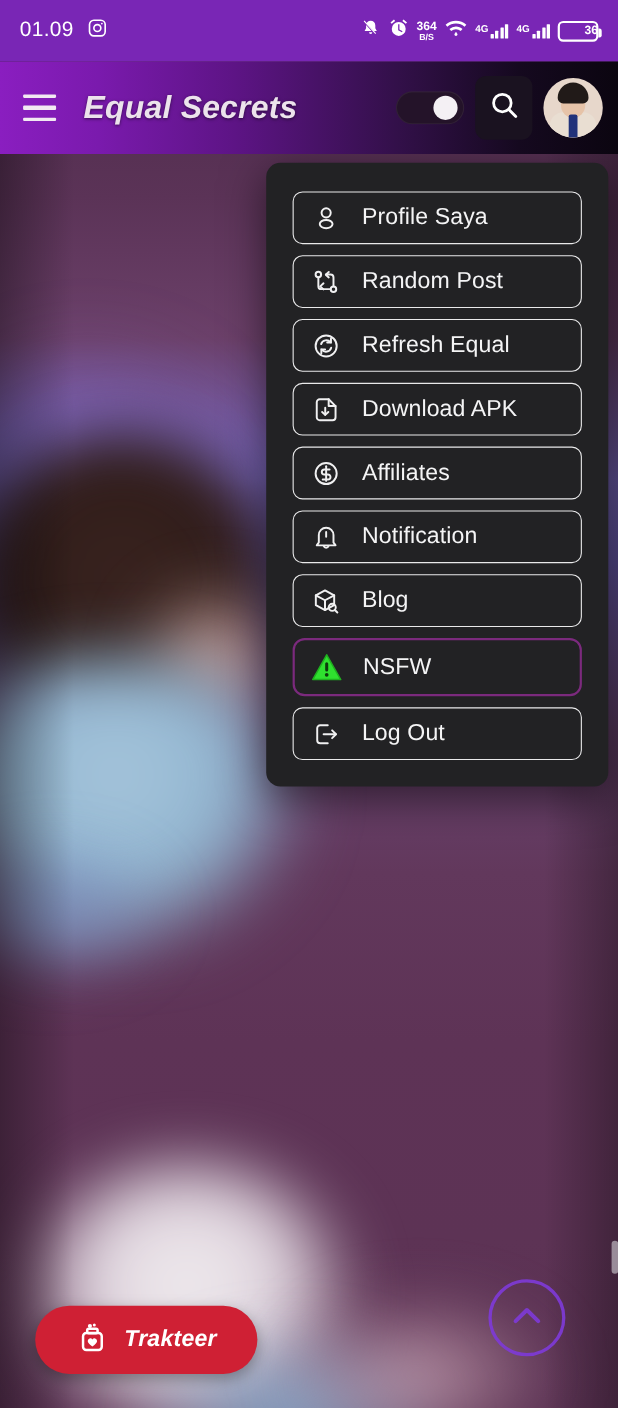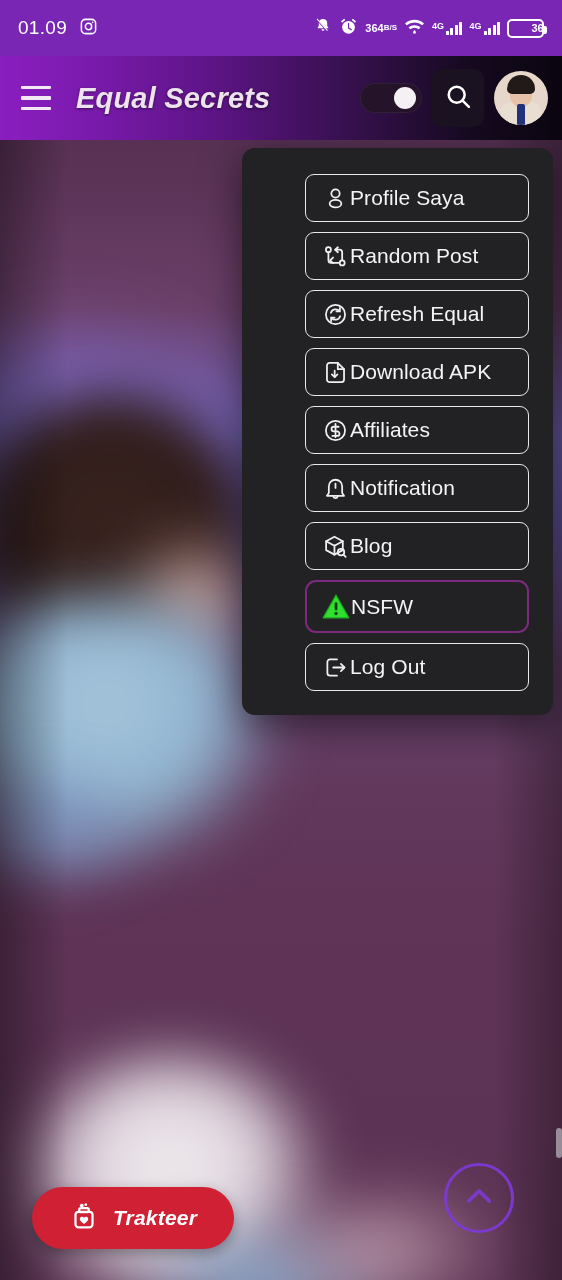--- a/index.html
+++ b/index.html
@@ -74,21 +74,21 @@
   
   .statusbar {
     position:absolute; left:0; top:0; width:562px; height:56px;
     background:#7926b5;
     display:flex; align-items:center; justify-content:space-between;
     padding:0 18px; color:#fff; z-index:30;
   }
   .sb-left { display:flex; align-items:center; gap:12px; }
   .sb-clock { font-size:19px; letter-spacing:.3px; }
   .sb-right { display:flex; align-items:center; gap:7px; }
-  .sb-net { display:flex; flex-direction:row; align-items:center; line-height:1; }
+  .sb-net { display:flex; flex-direction:column; align-items:center; line-height:1; }
   .sb-net b { font-size:11px; font-weight:700; }
   .sb-net span { font-size:8px; font-weight:700; }
   .sig { display:flex; align-items:flex-end; gap:1.5px; height:14px; }
   .sig i { display:block; width:3px; background:#fff; border-radius:.5px; }
   .sig i:nth-child(1){height:4px}
   .sig i:nth-child(2){height:7px}
   .sig i:nth-child(3){height:10px}
   .sig i:nth-child(4){height:13px}
   .sig4g { display:flex; align-items:center; gap:2px; }
   .sig4g .lbl { font-size:9px; font-weight:700; margin-bottom:5px; }
@@ -142,23 +142,23 @@
   .av-tie { position:absolute; left:23px; top:33px; width:8px; height:24px;
     background:#21327a; border-radius:2px; }
 
   
   .menu-panel {
     position:absolute; left:242px; top:148px; width:311px;
     background:#222224; border-radius:13px; padding:26px 24px 24px 24px;
     z-index:25; box-shadow:0 10px 40px rgba(0,0,0,.55);
   }
   .menu-item {
-    display:flex; align-items:center; gap:0;
+    display:flex; align-items:center; gap:18px;
     height:48px; border:1.6px solid #e9e9ea; border-radius:9px;
-    padding:0 14px; margin-bottom:10px; cursor:pointer; background:transparent;margin-left:39px;
+    padding:0 14px; margin-bottom:10px; cursor:pointer; background:transparent;
   }
   .menu-item:last-child { margin-bottom:0; }
   .menu-item .mi-icon {
     width:30px; height:30px; flex:none; display:flex;
     align-items:center; justify-content:center;
   }
   .menu-item .mi-label {
     font-size:21px; color:#f4f4f5; letter-spacing:.1px; white-space:nowrap;
   }
   .menu-item.nsfw {

